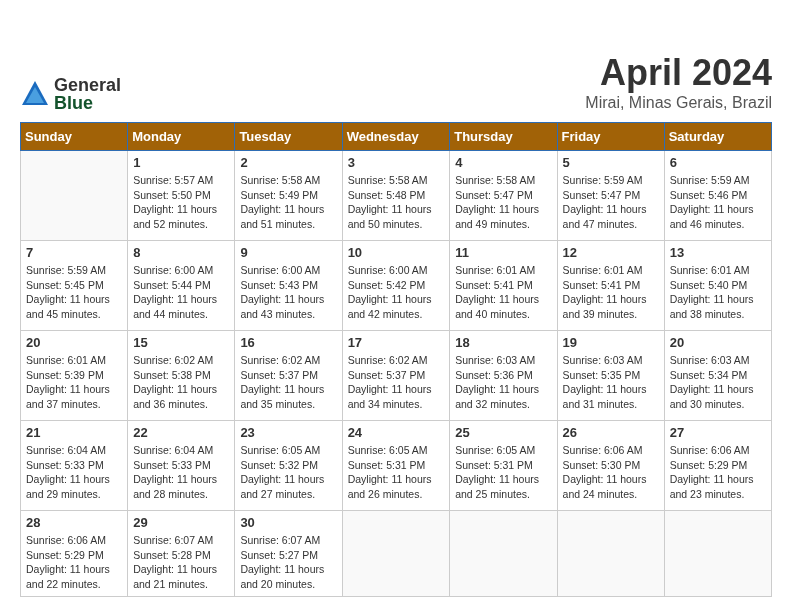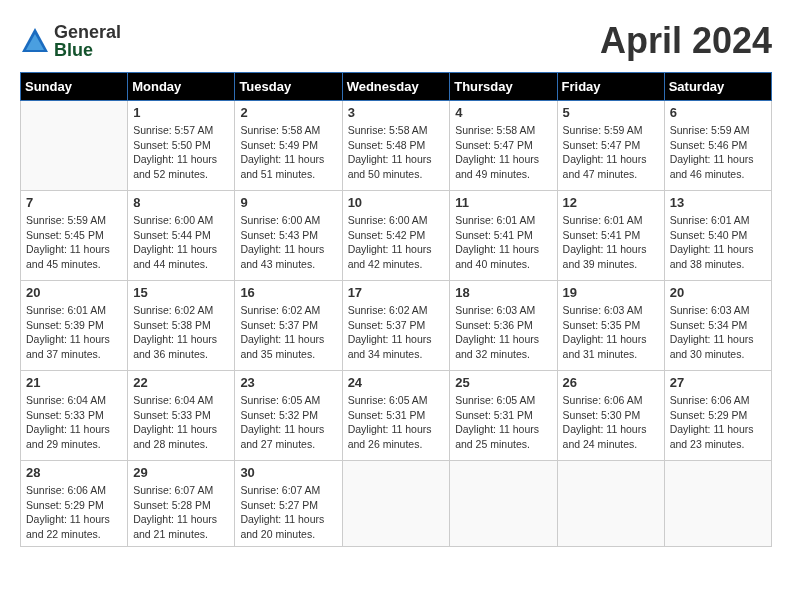--- a/index.html
+++ b/index.html
@@ -6,22 +6,23 @@
     body {
       font-family: Arial, sans-serif;
       background: #fff;
       width: 792px;
       min-height: 612px;
       padding: 20px;
     }
     .header {
       display: flex;
       justify-content: space-between;
-      align-items: center;
+      align-items: flex-end;
       margin-bottom: 10px;
+      margin-top: 32px;
     }
     .logo {
       display: flex;
       align-items: center;
     }
     .logo-text {
       display: flex;
       flex-direction: column;
       line-height: 1;
     }
@@ -51,21 +52,21 @@
     .location {
       font-size: 16px;
       color: #555;
     }
     .calendar {
       width: 100%;
       border-collapse: collapse;
       font-size: 11px;
     }
     .calendar th {
-      background-color: #000000;
+      background-color: #a16207;
       color: #fff;
       padding: 6px 4px;
       text-align: left;
       font-size: 13px;
       font-weight: bold;
       border: 1px solid #2e6db4;
     }
     .calendar td {
       border: 1px solid #ccc;
       vertical-align: top;
@@ -101,20 +102,21 @@
       <polygon points="15,2 28,26 2,26" fill="#1a6bbf"></polygon>
       <polygon points="15,8 24,24 6,24" fill="#4a9fe0"></polygon>
     </svg>
     <div class="logo-text">
       <span class="logo-general">General</span>
       <span class="logo-blue">Blue</span>
     </div>
   </div>
   <div class="title-block">
     <div class="month-title">April 2024</div>
+    <div class="location">Mirai, Minas Gerais, Brazil</div>
   </div>
 </div>
 
 <table class="calendar">
   <thead>
     <tr>
     <th>Sunday</th>
         <th>Monday</th>
         <th>Tuesday</th>
         <th>Wednesday</th>

